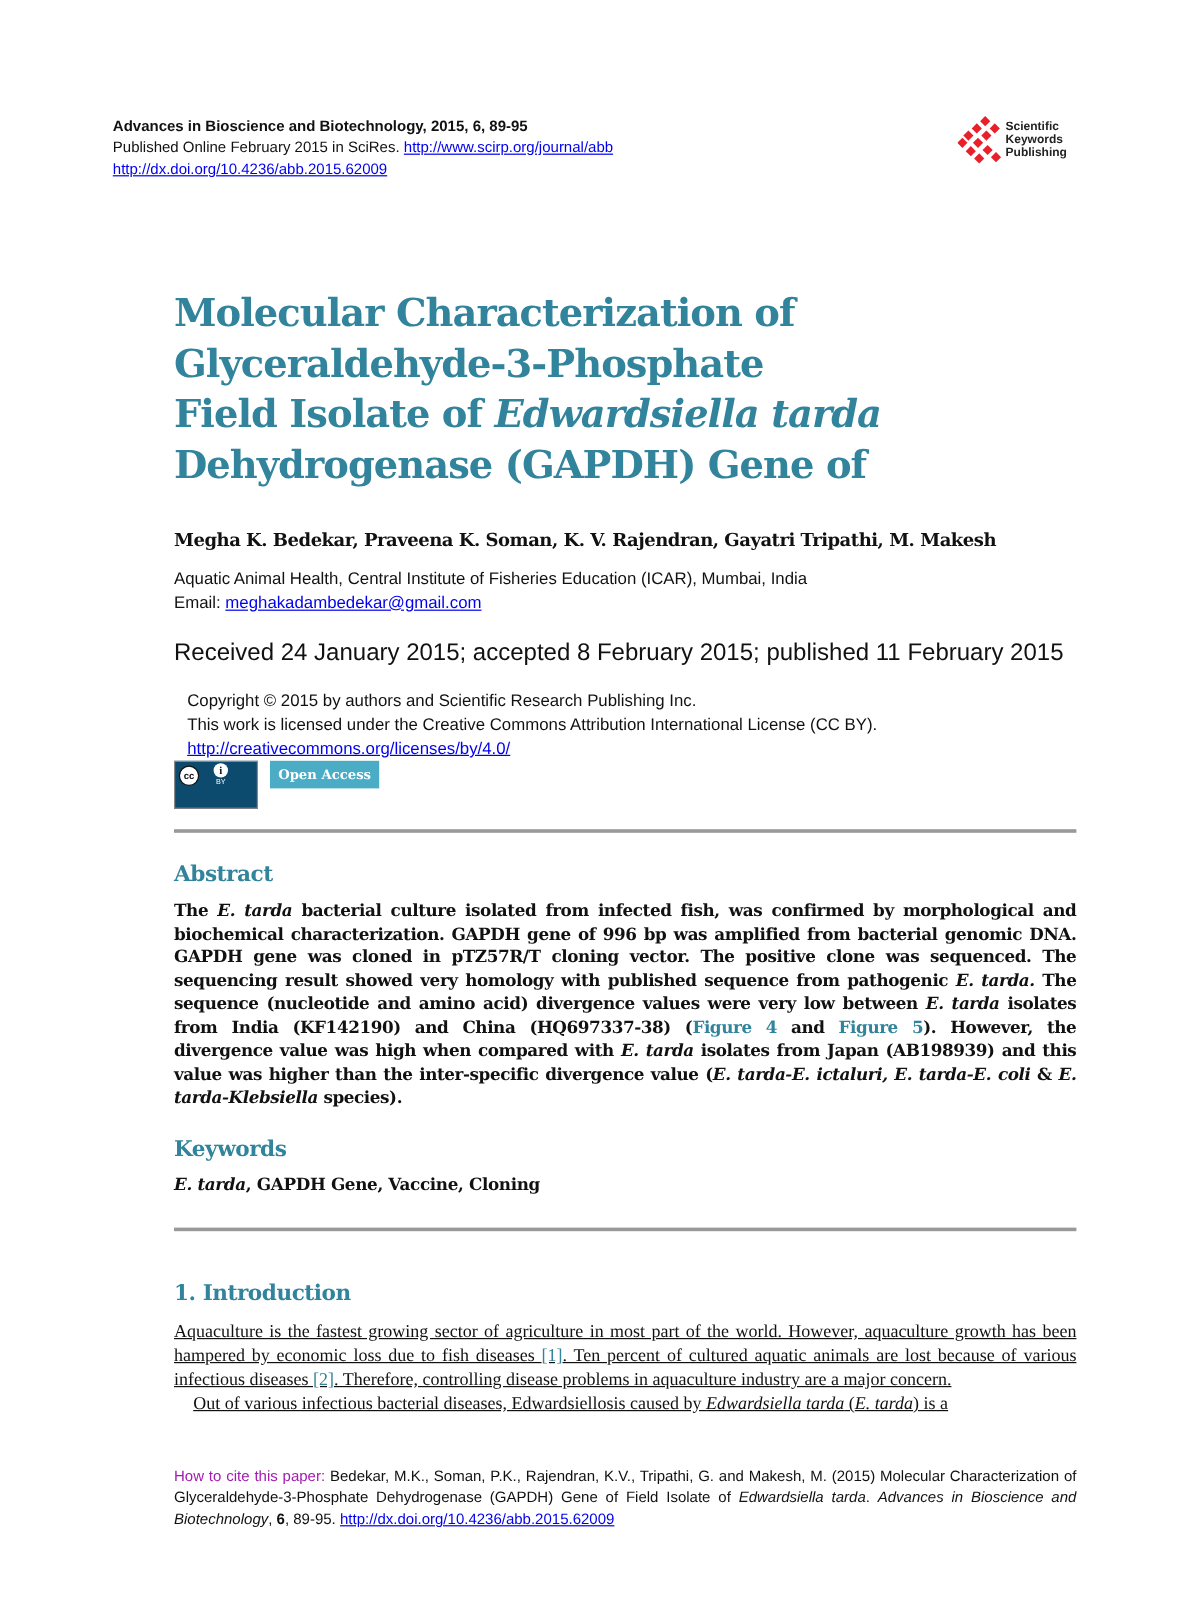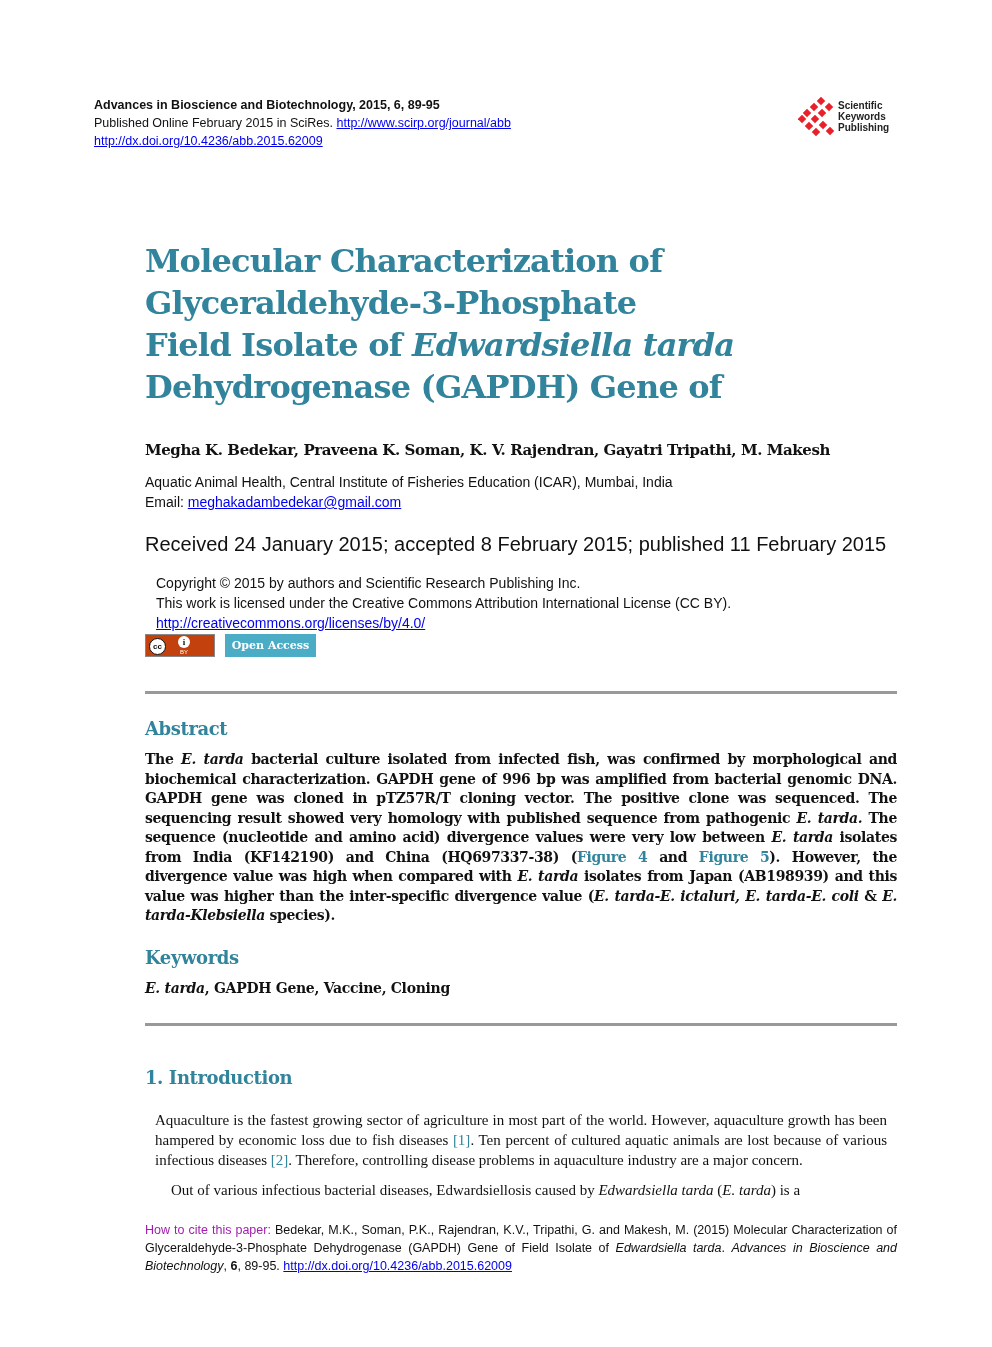--- a/index.html
+++ b/index.html
@@ -9,33 +9,33 @@
   .hdr .journal { font-weight: bold; }
   a, .link { color: #0000ee; text-decoration: underline; }
   .logo { left: 798px; top: 96px; width: 110px; height: 44px; }
   .logo-text { position: absolute; left: 40px; top: 4px; font-family: "Liberation Sans", sans-serif; font-size: 10px; line-height: 11px; font-weight: bold; color: #222; }
   .title { left: 145px; top: 240px; width: 700px; font-family: "DejaVu Serif", serif; font-weight: bold; font-size: 32px; line-height: 42px; color: #31849b; letter-spacing: -0.8px; }
   .title i { font-style: italic; }
   .authors { left: 145px; top: 441px; font-family: "DejaVu Serif", serif; font-weight: bold; font-size: 15px; color: #111; letter-spacing: -0.4px; }
   .aff { left: 145px; top: 472px; font-family: "Liberation Sans", sans-serif; font-size: 14px; line-height: 20px; color: #111; }
   .dates { left: 145px; top: 533px; font-family: "Liberation Sans", sans-serif; font-size: 20px; color: #111; }
   .copy { left: 156px; top: 573px; font-family: "Liberation Sans", sans-serif; font-size: 14px; line-height: 20px; color: #111; }
-  .cc { left: 145px; top: 634px; width: 70px; height: 23px; background: #c2410c; border: 1px solid #888; box-sizing: border-box; }
+  .cc { left: 145px; top: 634px; width: 70px; height: 40px; background: #0c4a6e; border: 1px solid #888; box-sizing: border-box; }
   .cc .c1 { position: absolute; left: 3px; top: 3px; width: 15px; height: 15px; border-radius: 50%; background: #fff; border: 1px solid #111; font-family: "Liberation Sans", sans-serif; font-size: 8px; font-weight: bold; text-align: center; line-height: 15px; color: #111; }
   .cc .c2 { position: absolute; left: 32px; top: 1px; width: 12px; height: 12px; border-radius: 50%; background: #fff; font-size: 9px; font-weight: bold; text-align: center; line-height: 12px; color: #111; font-family: "Liberation Serif", serif; }
   .cc .by { position: absolute; left: 34px; top: 14px; font-size: 6px; color: #fff; font-family: "Liberation Sans", sans-serif; }
   .oa { left: 225px; top: 634px; width: 91px; height: 23px; background: #4bacc6; color: #fff; font-family: "DejaVu Serif", serif; font-weight: bold; font-size: 11px; line-height: 23px; text-align: center; }
   .rule { left: 145px; width: 752px; height: 3px; background: #999; }
   .sect { left: 145px; font-family: "DejaVu Serif", serif; font-weight: bold; font-size: 18px; color: #31849b; letter-spacing: -0.4px; }
   .abstract { left: 145px; top: 750px; width: 752px; font-family: "DejaVu Serif", serif; font-weight: bold; font-size: 14px; line-height: 19.5px; text-align: justify; color: #111; letter-spacing: -0.35px; }
   .abstract .fig { color: #31849b; }
   .kw { left: 145px; top: 980px; font-family: "DejaVu Serif", serif; font-weight: bold; font-size: 14px; color: #111; letter-spacing: -0.3px; }
   .intro { left: 145px; top: 1100px; width: 752px; font-family: "Liberation Serif", serif; font-size: 15px; line-height: 20px; text-align: justify; color: #111; }
   .intro .ref { color: #31849b; }
-  .intro p { margin: 10px; }
+  .intro p { margin: 0; text-decoration: underline; }
   .intro p.indent { text-indent: 16px; }
   .cite { left: 145px; top: 1221px; width: 752px; font-family: "Liberation Sans", sans-serif; font-size: 12.5px; line-height: 18px; text-align: justify; color: #111; }
   .cite .lbl { color: #a21caf; font-weight: normal; }
 </style>
 </head>
 <body>
 
 <div class="abs hdr">
   <div class="journal">Advances in Bioscience and Biotechnology, 2015, 6, 89-95</div>
   <div>

